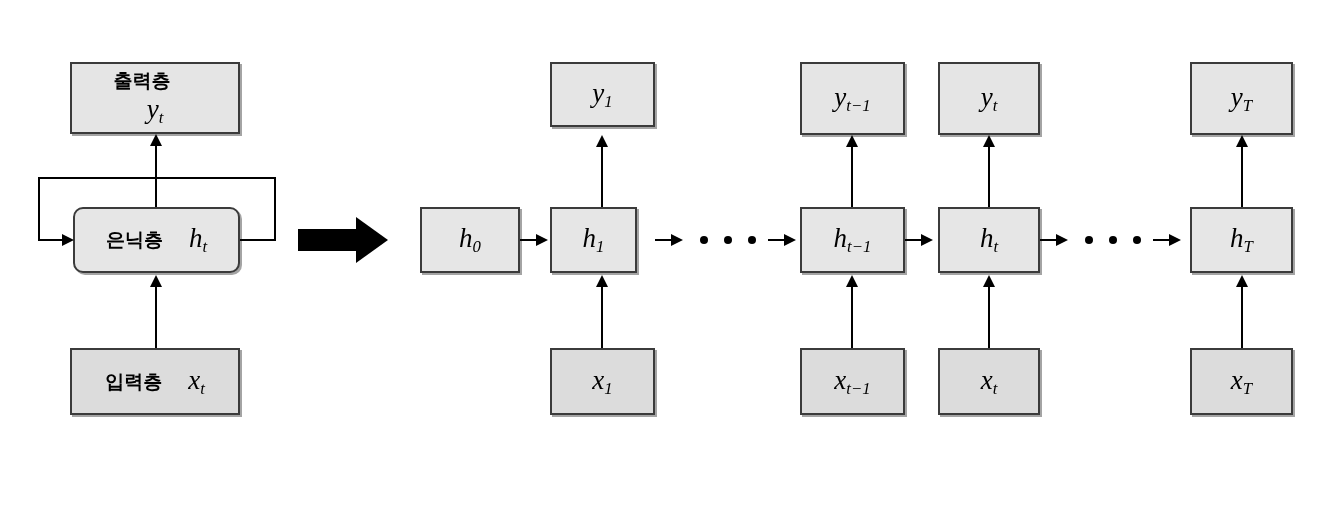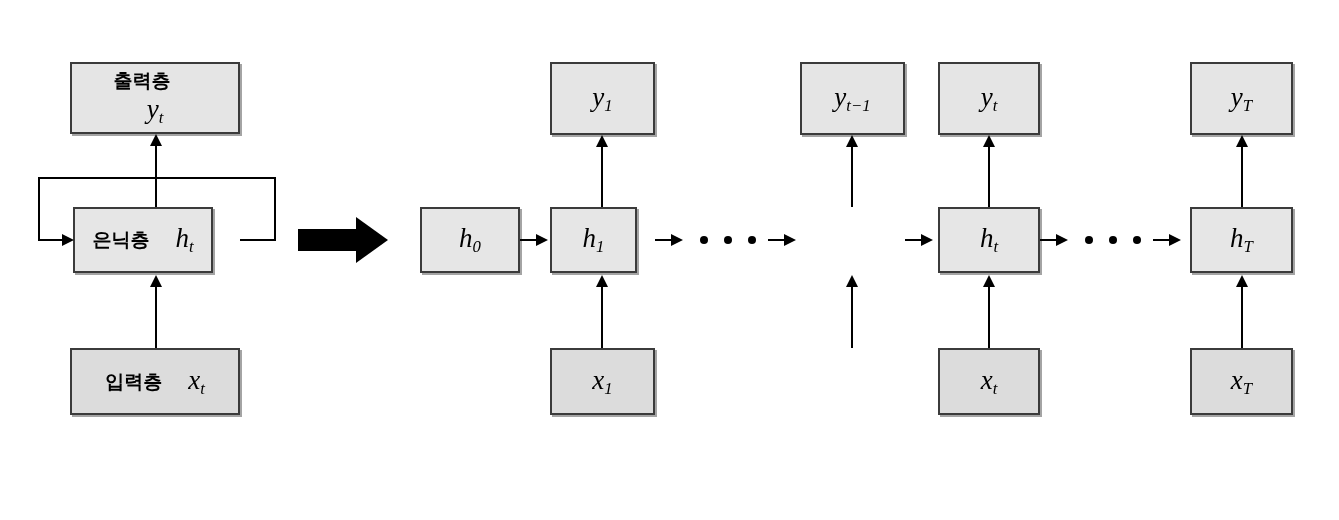--- a/index.html
+++ b/index.html
@@ -125,21 +125,21 @@
 
 <div id="canvas">
 
   <div class="node out" style="left:70px; top:62px; width:170px; height:72px;">
     <span class="klabel">출력층</span>
     <span class="mlabel">
       <i>y</i><sub>t</sub>
     </span>
   </div>
 
-  <div class="node hid" style="left:73px; top:207px; width:140px; height:66px;">
+  <div class="node hid" style="left:73px; top:207px; width:167px; height:66px;border-radius:10px;">
     <span class="klabel">은닉층</span>
     <span class="mlabel">
       <i>h</i><sub>t</sub>
     </span>
   </div>
 
   <div class="node inp" style="left:70px; top:348px; width:170px; height:67px;">
     <span class="klabel">입력층</span>
     <span class="mlabel">
       <i>x</i><sub>t</sub>
@@ -167,21 +167,21 @@
 
   <div class="node hid" style="left:420px; top:207px; width:100px; height:66px;">
     <span class="mlabel">
       <i>h</i><sub>0</sub>
     </span>
   </div>
 
   <div class="hline" style="left:520px; top:239px; width:18px;"></div>
   <div class="arrowhead right" style="left:536px; top:234px;"></div>
 
-  <div class="node out" style="left:550px; top:62px; width:105px; height:73px;">
+  <div class="node out" style="left:550px; top:62px; width:105px; height:65px;">
     <span class="mlabel">
       <i>y</i><sub>1</sub>
     </span>
   </div>
   <div class="vline" style="left:601px; top:147px; height:60px;"></div>
   <div class="arrowhead up" style="left:596px; top:135px;"></div>
 
   <div class="node hid" style="left:550px; top:207px; width:87px; height:66px;text-align:center;">
     <span class="mlabel">
       <i>h</i><sub>1</sub>
@@ -210,24 +210,34 @@
   <div class="arrowhead right" style="left:784px; top:234px;"></div>
 
   <div class="node out" style="left:800px; top:62px; width:105px; height:73px;">
     <span class="mlabel">
       <i>y</i><sub>t−1</sub>
     </span>
   </div>
   <div class="vline" style="left:851px; top:147px; height:60px;"></div>
   <div class="arrowhead up" style="left:846px; top:135px;"></div>
 
+  <div class="node hid" style="left:800px; top:207px; width:105px; height:66px;">
+    <span class="mlabel">
+      <i>h</i><sub>t−1</sub>
+    </span>
+  </div>
 
   <div class="vline" style="left:851px; top:287px; height:61px;"></div>
   <div class="arrowhead up" style="left:846px; top:275px;"></div>
 
+  <div class="node inp" style="left:800px; top:348px; width:105px; height:67px;">
+    <span class="mlabel">
+      <i>x</i><sub>t−1</sub>
+    </span>
+  </div>
 
   <div class="hline" style="left:905px; top:239px; width:18px;"></div>
   <div class="arrowhead right" style="left:921px; top:234px;"></div>
 
   <div class="node out" style="left:938px; top:62px; width:102px; height:73px;">
     <span class="mlabel">
       <i>y</i><sub>t</sub>
     </span>
   </div>
   <div class="vline" style="left:988px; top:147px; height:60px;"></div>

